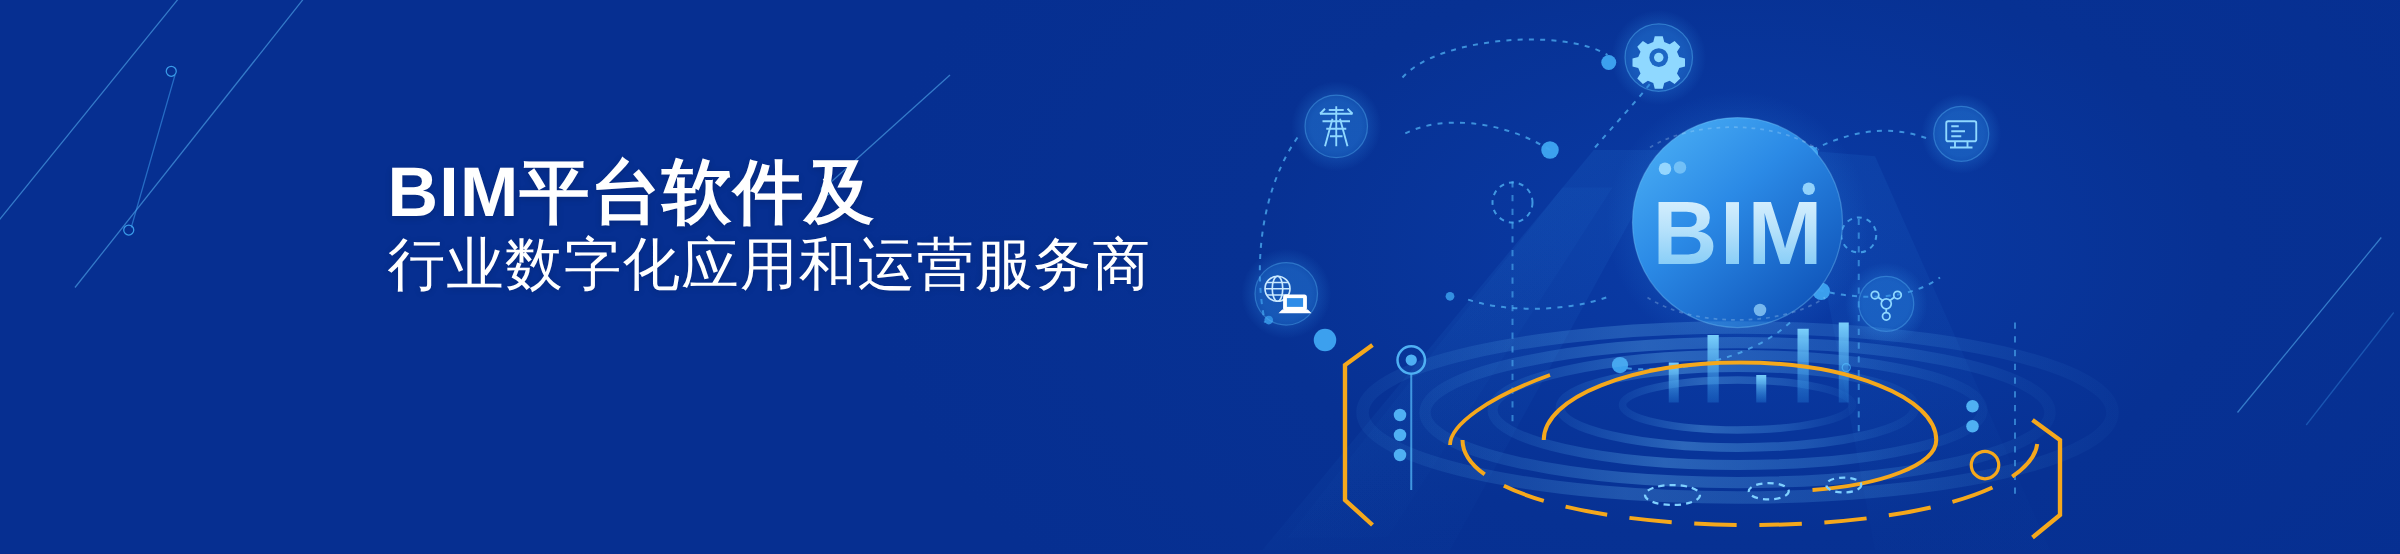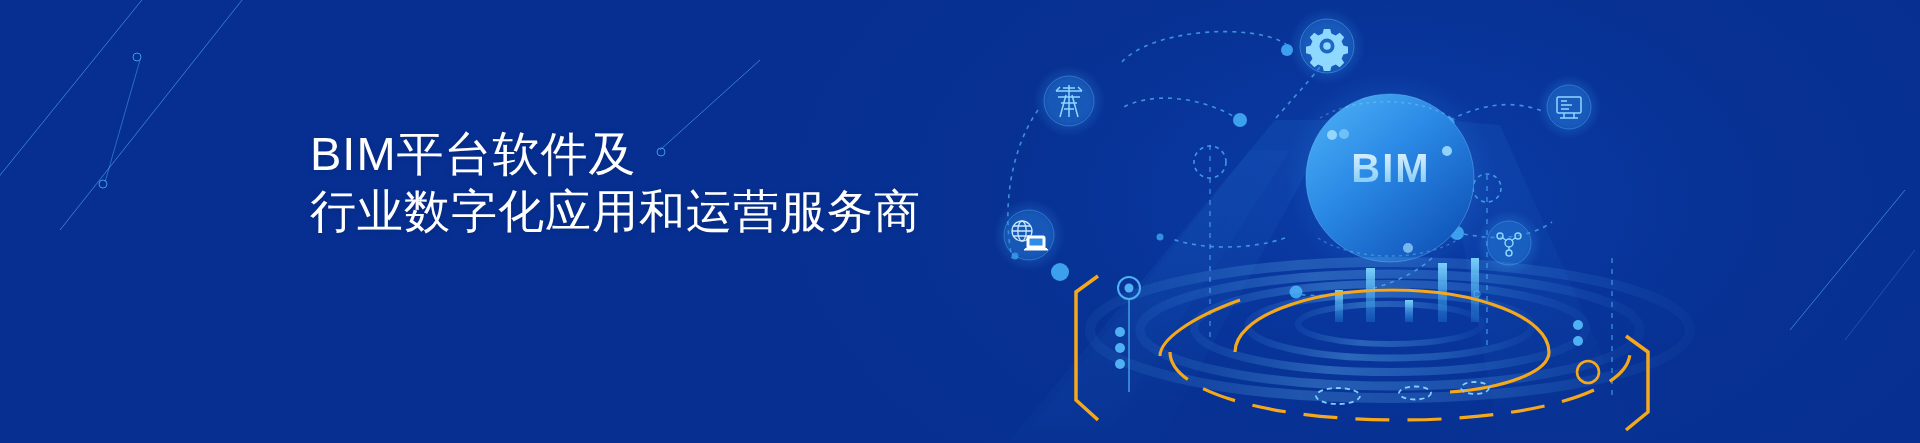--- a/index.html
+++ b/index.html
@@ -21,29 +21,29 @@
 
   .headline {
     position:absolute;
     left:310px;
     color:#ffffff;
     font-weight:400;
     letter-spacing:1px;
     white-space:nowrap;
     text-shadow:0 1px 6px rgba(0,0,0,0.15);
   }
-  #line1 { top:126px; font-size:47px; line-height:56px; }
+  #line1 { top:126px; font-size:56px; line-height:56px;font-weight:bold; }
   #line2 { top:183px; font-size:46px; line-height:56px; }
 
   #bim-label {
     position:absolute;
     left:1306px; top:146px;
     width:170px;
     text-align:center;
-    font-size:40px;
+    font-size:72px;
     font-weight:700;
     letter-spacing:2px;
     background:linear-gradient(180deg,#e8f6ff 0%,#b7e2fb 45%,#6ec2f5 100%);
     -webkit-background-clip:text;
     background-clip:text;
     color:transparent;
     -webkit-text-fill-color:transparent;
     text-shadow:none;
   }
 </style>

